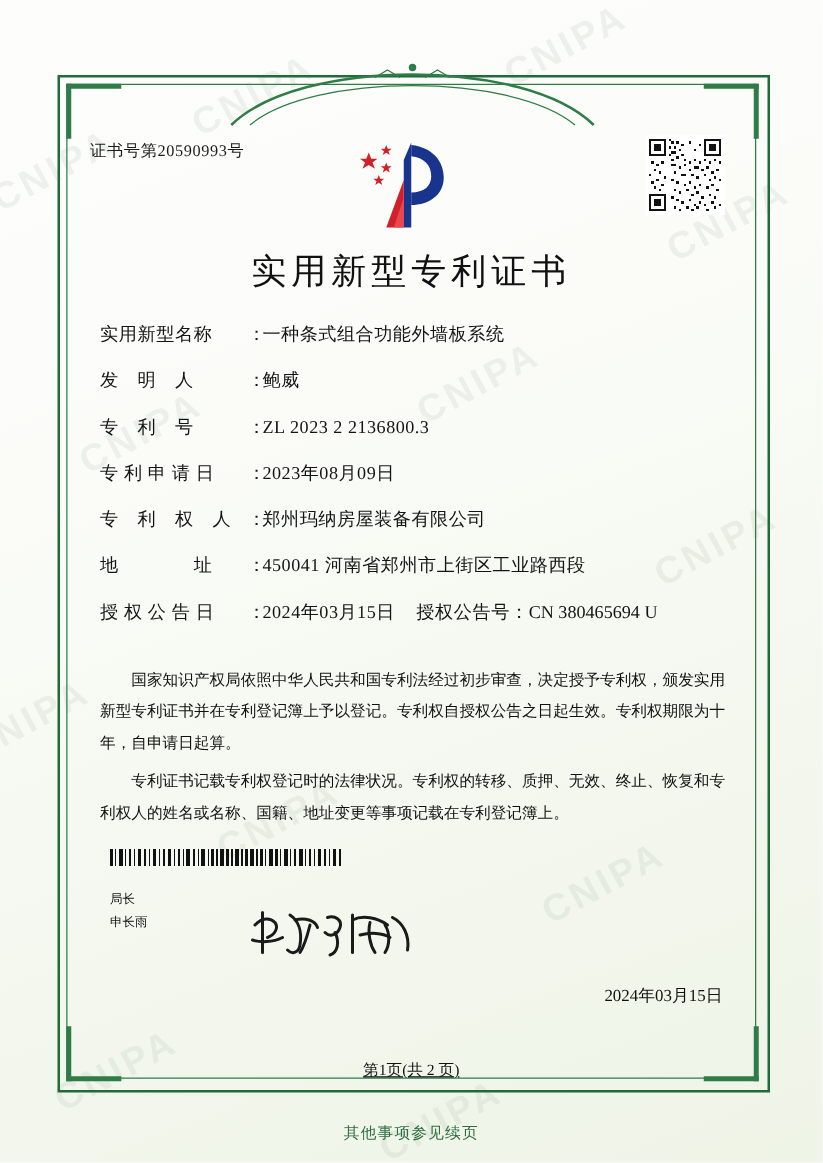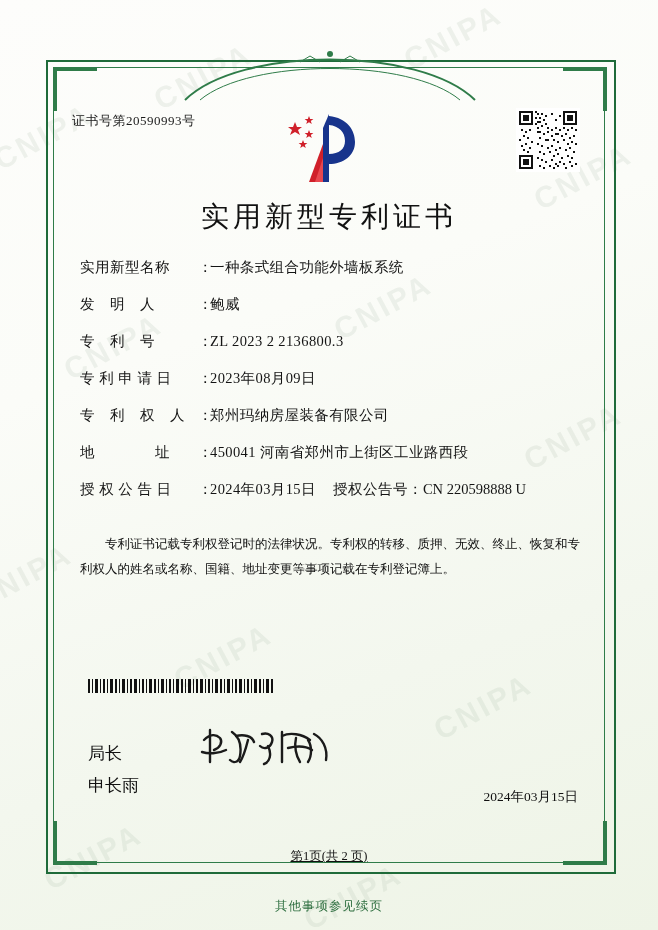--- a/index.html
+++ b/index.html
@@ -184,22 +184,22 @@
     position: absolute;
     left: 88px;
     top: 679px;
     width: 186px;
     height: 14px;
   }
 
   .sign-block {
     position: absolute;
     left: 88px;
-    top: 738px;
-    font-size: 17px;
+    top: 710px;
+    font-size: 10px;
     line-height: 1.9;
     color: #111;
   }
 
   .signature {
     position: absolute;
     left: 196px;
     top: 722px;
     width: 140px;
     height: 50px;
@@ -425,25 +425,26 @@
       <div class="field-row">
         <div class="field-label">地　　　　址</div>
         <div class="field-colon">：</div>
         <div class="field-value">450041 河南省郑州市上街区工业路西段</div>
       </div>
       <div class="field-row dual">
         <div class="field-label">授 权 公 告 日</div>
         <div class="field-colon">：</div>
         <div class="field-value">2024年03月15日</div>
         <div class="second-label">授权公告号：</div>
-        <div>CN 220598888 U</div>
+        <div>CN 380465694 U</div>
       </div>
     </div>
 
     <div class="paragraphs">
+      <p>国家知识产权局依照中华人民共和国专利法经过初步审查，决定授予专利权，颁发实用新型专利证书并在专利登记簿上予以登记。专利权自授权公告之日起生效。专利权期限为十年，自申请日起算。</p>
       <p>专利证书记载专利权登记时的法律状况。专利权的转移、质押、无效、终止、恢复和专利权人的姓名或名称、国籍、地址变更等事项记载在专利登记簿上。</p>
     </div>
 
     <svg class="barcode" viewBox="0 0 186 14" shape-rendering="crispEdges">
       <g fill="#111111">
         <rect x="0" y="0" width="2" height="14"></rect>
           <rect x="4" y="0" width="1" height="14"></rect>
         <rect x="7" y="0" width="3" height="14"></rect>
           <rect x="12" y="0" width="1" height="14"></rect>
         <rect x="15" y="0" width="2" height="14"></rect>

